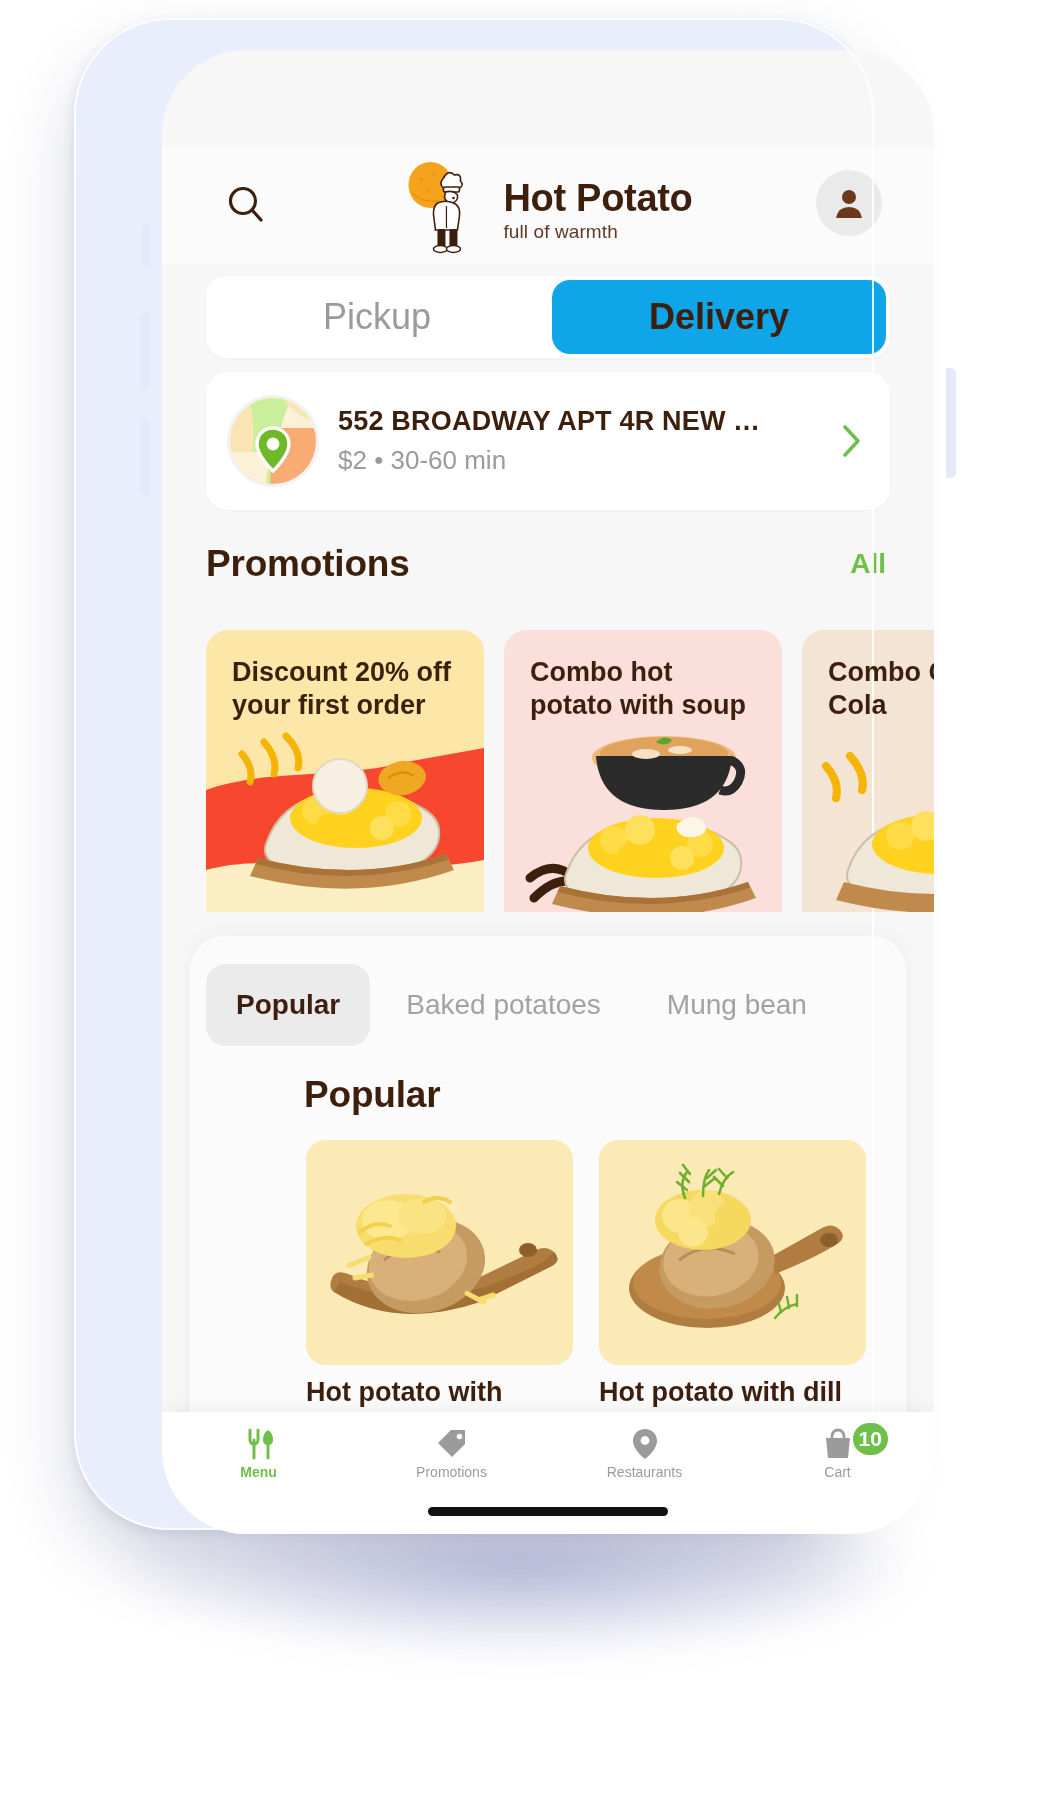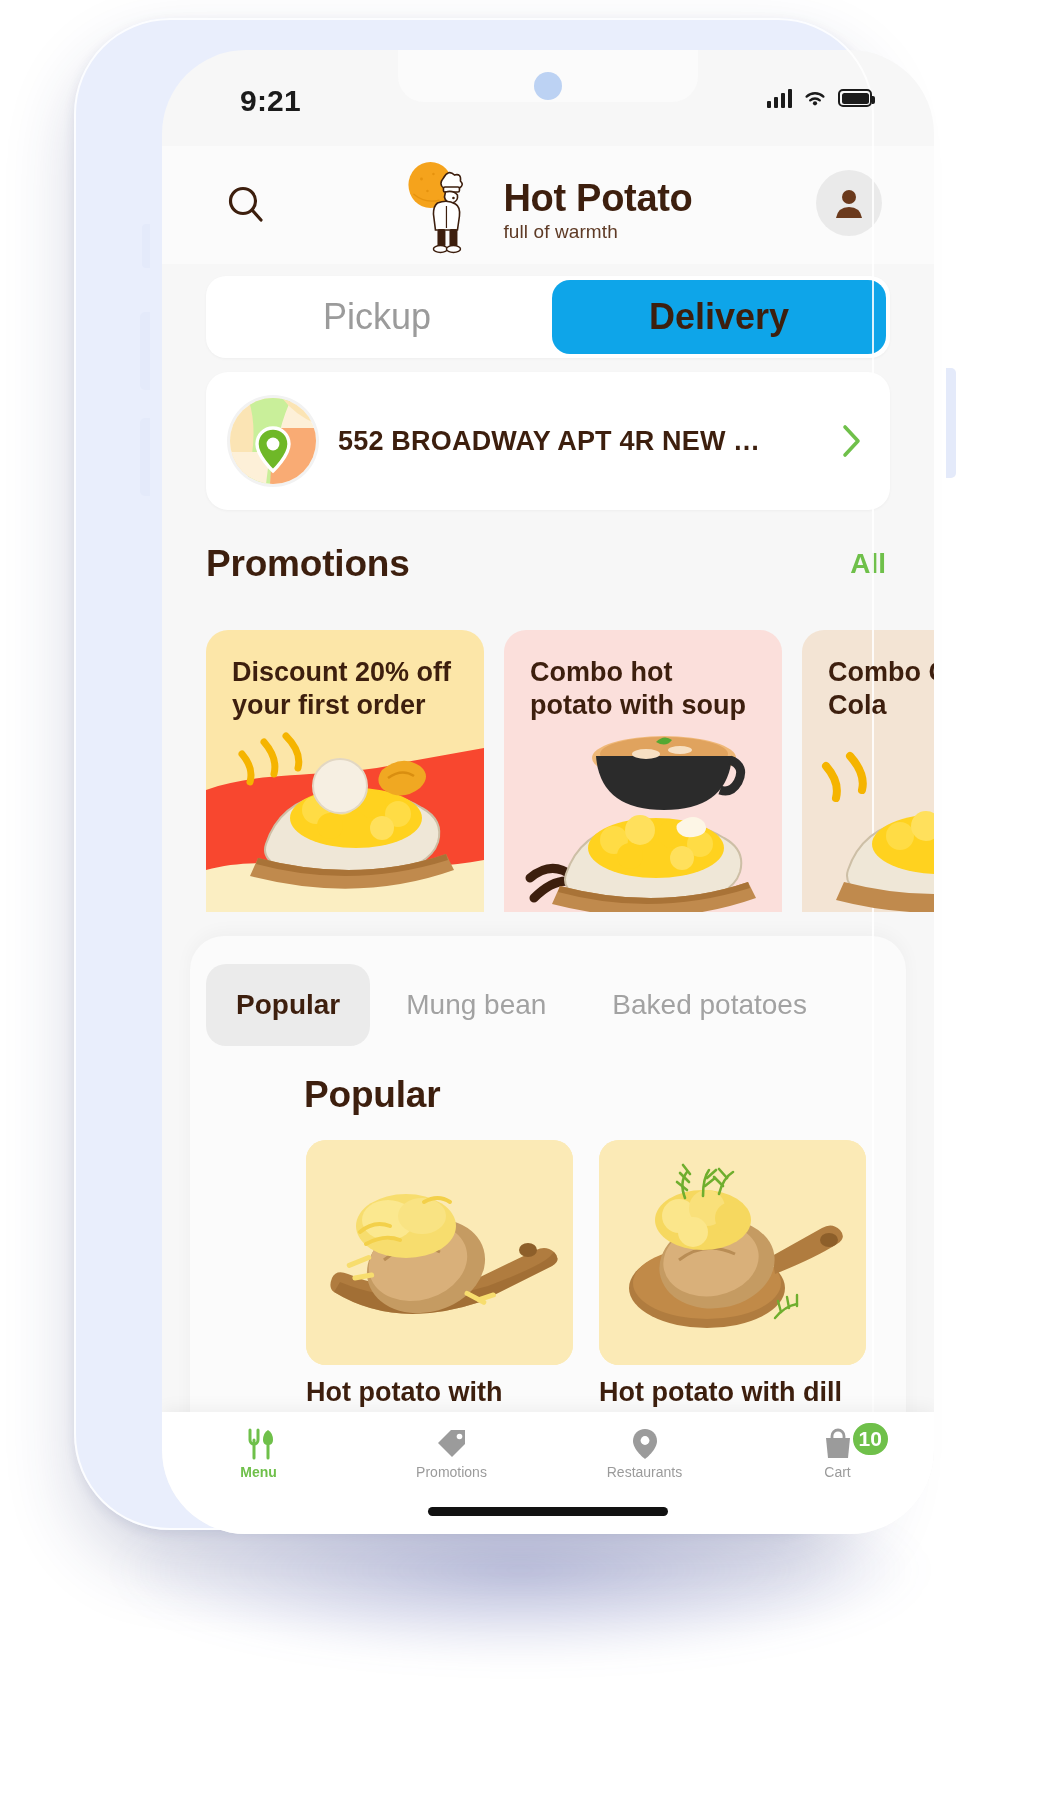--- a/index.html
+++ b/index.html
@@ -421,41 +421,20 @@
 
   <div id="phone-outer">
 
     <div class="side-btn" id="btn-silent"></div>
     <div class="side-btn" id="btn-vol-up"></div>
     <div class="side-btn" id="btn-vol-dn"></div>
     <div class="side-btn" id="btn-power"></div>
 
     <div id="phone-screen">
 
-      <div id="status-bar">
-        <div id="notch"></div>
-        <div id="front-camera"></div>
-
-        <div id="status-time">9:21</div>
-
-        <div id="status-right">
-          <div class="sig-bars">
-            <i></i>
-              <i></i>
-              <i></i>
-              <i></i>
-          </div>
-          <svg width="24" height="19" viewBox="0 0 24 19">
-            <path d="M12 16.4a2.1 2.1 0 1 0 0-4.2 2.1 2.1 0 0 0 0 4.2z" fill="#1b1b1b"></path>
-            <path d="M7.2 11.4a7 7 0 0 1 9.6 0" stroke="#1b1b1b" stroke-width="2.3" fill="none" stroke-linecap="round"></path>
-            <path d="M3.6 7.6a12.2 12.2 0 0 1 16.8 0" stroke="#1b1b1b" stroke-width="2.3" fill="none" stroke-linecap="round"></path>
-          </svg>
-          <div id="battery"></div>
-        </div>
-      </div>
 
       <div id="app-header">
 
         <div id="search-icon-btn">
           <svg width="44" height="44" viewBox="0 0 44 44">
             <circle cx="19" cy="19" r="12.5" stroke="#3d1f0e" stroke-width="3.2" fill="none"></circle>
             <line x1="28.5" y1="28.5" x2="37" y2="38" stroke="#3d1f0e" stroke-width="3.2" stroke-linecap="round"></line>
           </svg>
         </div>
 
@@ -512,20 +491,21 @@
               <path d="M18 0 H62 Q48 26 40 86 H16 Q30 34 18 0 Z" fill="#c9ef9a"></path>
               <path d="M46 30 H86 V86 H40 Q42 52 46 30 Z" fill="#f9ab74"></path>
               <path d="M0 54 H40 L36 86 H0 Z" fill="#fdf0d8"></path>
               <path d="M52 0 L86 0 L86 26 Q64 16 52 0 Z" fill="#fbe4b4"></path>
               <path d="M43 30 c-9 0-16 7-16 16 0 12 16 27 16 27 s16-15 16-27c0-9-7-16-16-16z" fill="#6fb828" stroke="#ffffff" stroke-width="3.4"></path>
               <circle cx="43" cy="46" r="6.4" fill="#ffffff"></circle>
             </svg>
           </div>
           <div id="address-text">
             <div id="address-line1">552 BROADWAY APT 4R NEW YORK...</div>
+            <div id="address-line2">$2  •  30-60 min</div>
           </div>
           <div id="address-chevron">
             <svg width="26" height="40" viewBox="0 0 26 40">
               <polyline points="7,6 20,20 7,34" fill="none" stroke="#6fc04a" stroke-width="3.6" stroke-linecap="round" stroke-linejoin="round"></polyline>
             </svg>
           </div>
         </div>
 
         <div id="promotions-header">
           <div id="promotions-title">Promotions</div>
@@ -612,22 +592,22 @@
             </svg>
             <div class="promo-title">Combo Coca Cola</div>
           </div>
 
         </div>
 
         <div id="category-panel">
 
           <div id="category-tabs">
             <div class="cat-tab active">Popular</div>
+            <div class="cat-tab inactive">Baked potatoes</div>
             <div class="cat-tab inactive">Mung bean</div>
-            <div class="cat-tab inactive">Baked potatoes</div>
           </div>
 
           <div id="popular-title">Popular</div>
 
           <div id="product-grid">
 
             <div class="product-card">
               <div class="product-photo">
                 <svg viewBox="0 0 267 225" width="267" height="225">
                   <rect width="267" height="225" fill="#fbeab6"></rect>

